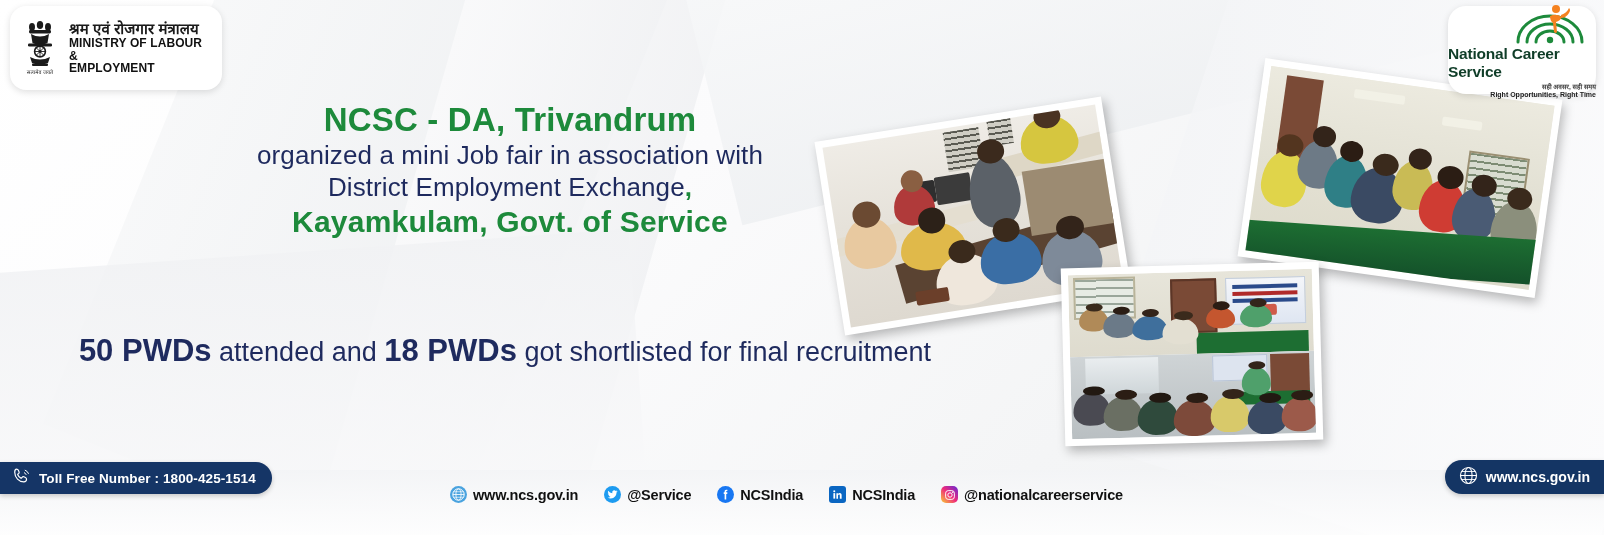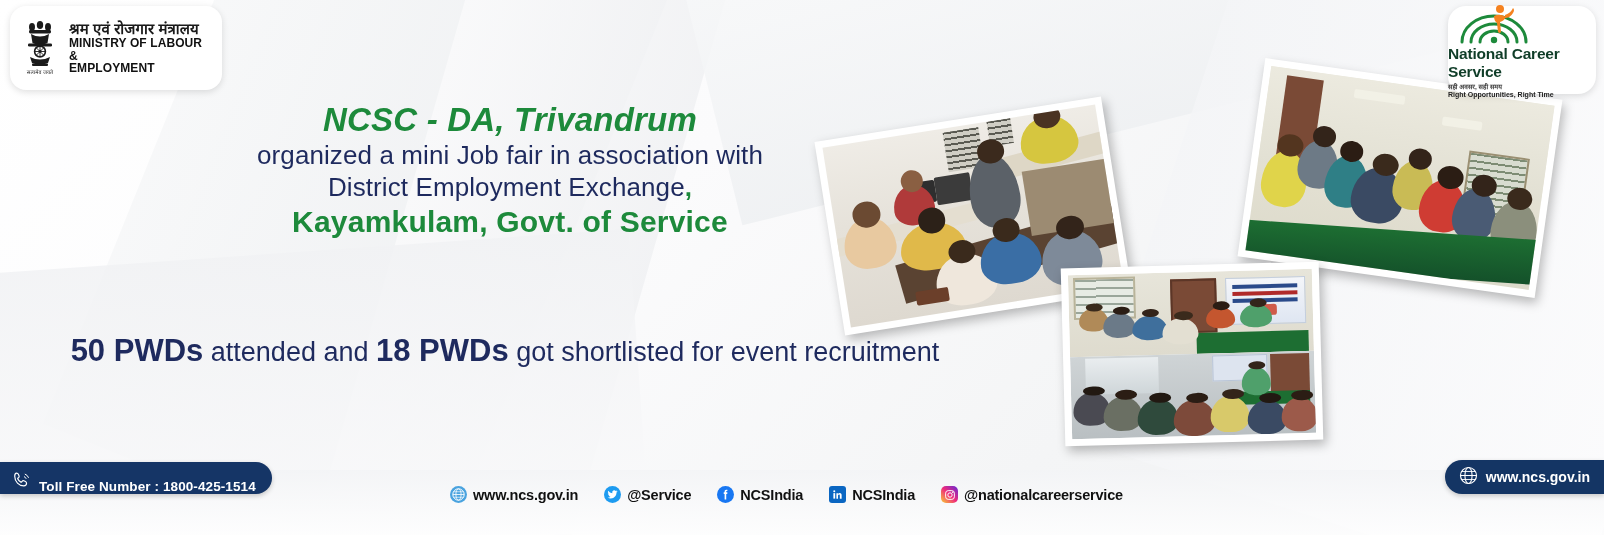--- a/index.html
+++ b/index.html
@@ -33,30 +33,30 @@
   .emblem{width:44px;height:62px;flex:0 0 44px;margin-right:7px;display:flex;
     align-items:center;justify-content:center;}
   .gov-text{line-height:1.06;color:#1a1a1a;}
   .gov-hi{font-size:15px;font-weight:600;letter-spacing:.1px;}
   .gov-goi{font-size:12.5px;letter-spacing:.6px;color:#333;}
   .gov-min{font-size:12px;font-weight:bold;letter-spacing:.1px;color:#111;}
 
   
   .ncs-logo{position:absolute;right:8px;top:6px;width:148px;height:88px;background:#fff;
     border-radius:18px;box-shadow:0 2px 7px rgba(0,0,0,.13);z-index:6;
-    display:flex;flex-direction:column;align-items:flex-start;justify-content:center;}
+    display:flex;flex-direction:column;align-items:flex-end;justify-content:center;}
   .ncs-mark{width:92px;height:42px;position:relative;}
   .ncs-title{font-size:15.5px;font-weight:bold;color:#0f3d28;letter-spacing:-.2px;margin-top:1px;}
   .ncs-tag-hi{font-size:6.5px;color:#3d3d3d;font-weight:bold;margin-top:1px;}
   .ncs-tag-en{font-size:7px;color:#222;font-weight:bold;}
 
   
   .headline{position:absolute;left:130px;top:100px;width:760px;text-align:center;z-index:5;}
   .hl{margin:0;line-height:1.22;}
-  .hl1{font-size:33px;font-weight:bold;color:#1d8a3b;letter-spacing:.2px;font-style:italic;}
+  .hl1{font-size:33px;font-weight:bold;color:#1d8a3b;letter-spacing:.2px;}
   .hl2,.hl3{font-size:26px;color:#1e2a5e;font-weight:normal;letter-spacing:.1px;}
   .hl3 .comma{color:#1d8a3b;font-weight:bold;}
   .hl4{font-size:30px;font-weight:bold;color:#1d8a3b;letter-spacing:.2px;}
 
   
   .stats{position:absolute;left:0px;top:330px;width:1010px;text-align:center;z-index:5;color:#1e2a5e;}
   .stat-line1{font-size:25px;line-height:1.35;}
   .stat-line2{font-size:27px;line-height:1.35;}
   .big{font-size:31px;font-weight:bold;}
 
@@ -94,21 +94,21 @@
   .s3a .banner-b{position:absolute;right:3%;top:8%;width:32%;height:55%;
     background:linear-gradient(180deg,#f4f6fa,#dfe6f2);border:1px solid #c3cede;}
   .s3a .banner-b i{position:absolute;left:8%;width:84%;height:4px;background:#2a4a8a;display:block;}
   .s3a .tablecloth{position:absolute;right:2%;bottom:0;width:46%;height:26%;background:#1d6e32;}
   .s3b .greenstrip{position:absolute;right:2%;top:48%;width:34%;height:16%;background:#1d6e32;}
 
   .blob{position:absolute;border-radius:40% 40% 35% 35%/50% 50% 40% 40%;}
 
   
   .toll{position:absolute;left:0px;top:462px;height:32px;
-    background:#153566;border-radius:0 16px 16px 0;display:flex;align-items:flex-end;
+    background:#153566;border-radius:0 16px 16px 0;display:flex;align-items:center;
     padding:0 16px 0 12px;color:#fff;z-index:7;box-shadow:0 2px 5px rgba(0,0,0,.2);}
   .toll-label{font-size:13.5px;font-weight:bold;margin-left:7px;letter-spacing:.1px;}
 
   .web-badge{position:absolute;right:0px;top:460px;height:34px;background:#143564;
     border-radius:17px 0 0 17px;display:flex;align-items:center;padding:0 14px 0 14px;
     color:#fff;z-index:7;box-shadow:0 2px 5px rgba(0,0,0,.2);}
   .web-label{font-size:14px;font-weight:bold;margin-left:8px;}
 
   .social{position:absolute;left:450px;top:486px;display:flex;align-items:center;
     gap:26px;z-index:7;}
@@ -192,21 +192,21 @@
     <div class="hl hl2">organized a mini Job fair in association with</div>
     <div class="hl hl3"><span>District Employment Exchange</span><span class="comma">,</span></div>
     <div class="hl hl4">Kayamkulam, Govt. of Service</div>
   </div>
 
   <div class="stats">
     <div class="stat-line2">
       <span class="big">50 PWDs</span>
       <span>attended and</span>
       <span class="big">18 PWDs</span>
-      <span>got shortlisted for event recruitment</span>
+      <span>got shortlisted for final recruitment</span>
     </div>
   </div>
 
   <div class="photo p-left">
     <div class="inner scene1">
       <div class="win" style="left:44%;top:2%;width:13%;height:22%;"></div>
       <div class="win" style="left:60%;top:0%;width:9%;height:14%;"></div>
       <div class="desk" style="left:-6%;top:46%;width:70%;height:10%;transform:rotate(-6deg);background:#e4ded0;"></div>
       <div class="desk" style="left:20%;top:62%;width:86%;height:22%;transform:rotate(-7deg);background:#5a4332;"></div>
       <div class="desk" style="left:58%;top:18%;width:46%;height:12%;transform:rotate(-6deg);background:#ded7c6;"></div>

